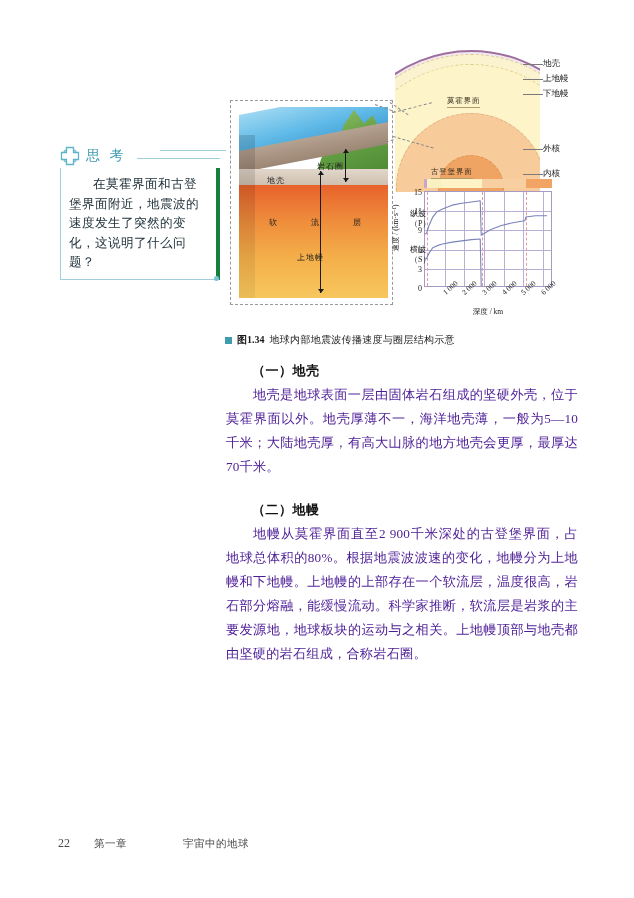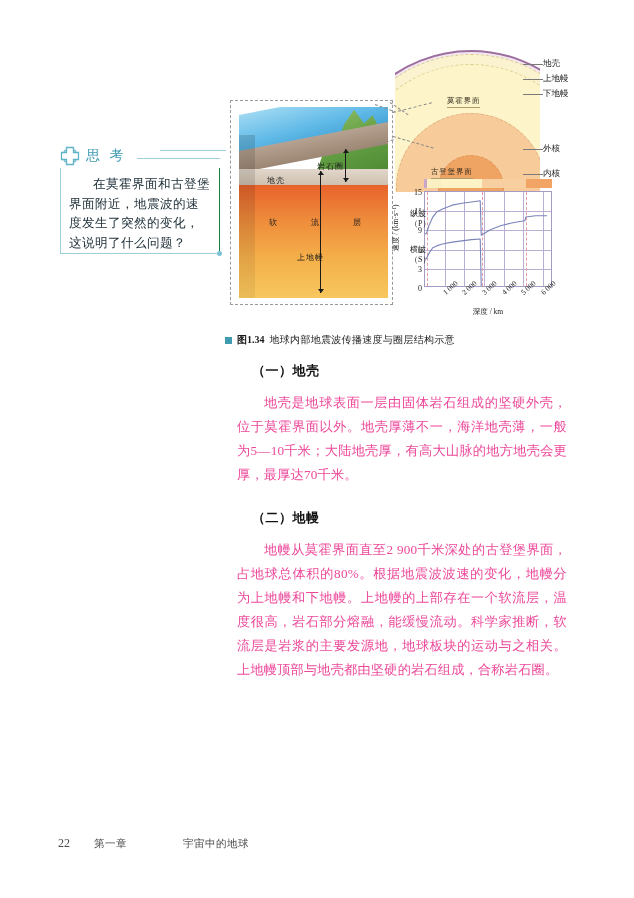--- a/index.html
+++ b/index.html
@@ -44,23 +44,23 @@
   }
   #think-rule {
     flex: 1;
     height: 1px;
     background: #9fcfdc;
     margin-left: 4px;
     margin-top: 4px;
   }
   #think-body {
     border-left: 1px solid #9fcfdc;
-    border-right: 1px solid #15803d;
+    border-right: 4px solid #15803d;
     border-bottom: 1px solid #9fcfdc;
-    padding: 7px 8px 0 8px;
+    padding: 7px 8px 6px 8px;
     position: relative;
   }
   #think-text {
     font-family: "Liberation Serif", "DejaVu Serif", serif;
     font-size: 12.6px;
     line-height: 19.5px;
     text-indent: 24px;
     color: #20313a;
     letter-spacing: 0.4px;
   }
@@ -360,22 +360,22 @@
     margin: 0 0 3px 0;
     padding-left: 26px;
     letter-spacing: 0.5px;
   }
   .sec-body {
     font-family: "Liberation Serif", "DejaVu Serif", serif;
     font-size: 13.2px;
     line-height: 24px;
     text-indent: 27px;
     text-align: justify;
-    color: #ec4899;
-    margin: 11px;
+    color: #4c1d95;
+    margin: 0;
     letter-spacing: 0.2px;
   }
   .sec { margin-bottom: 22px; }
   #sec-mantle { margin-bottom: 24px; }
 
   
   #footer {
     position: absolute;
     left: 58px;
     top: 836px;

